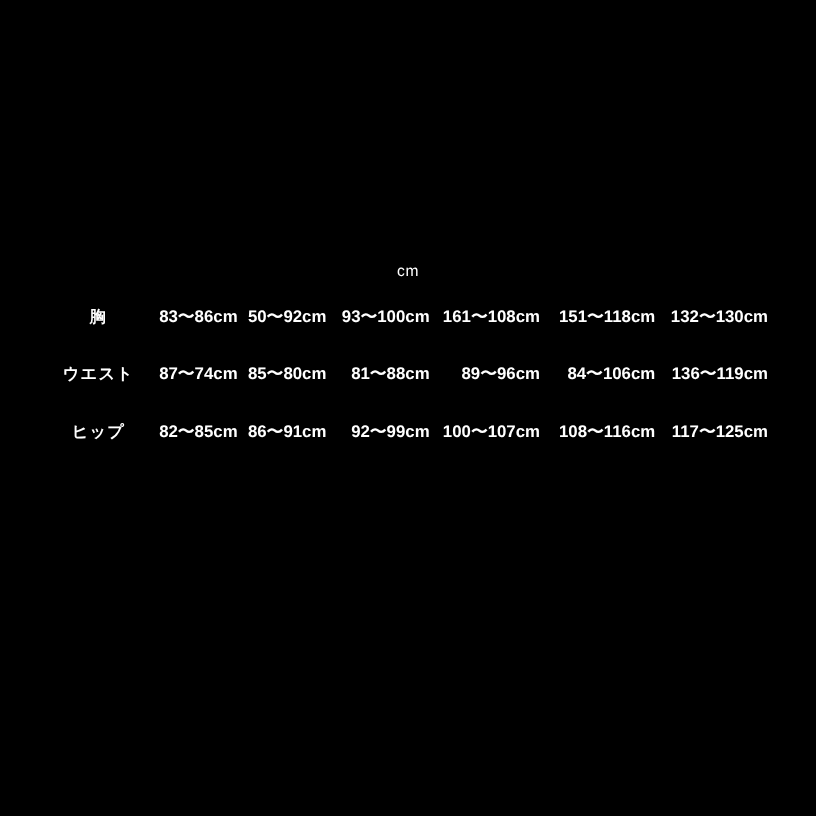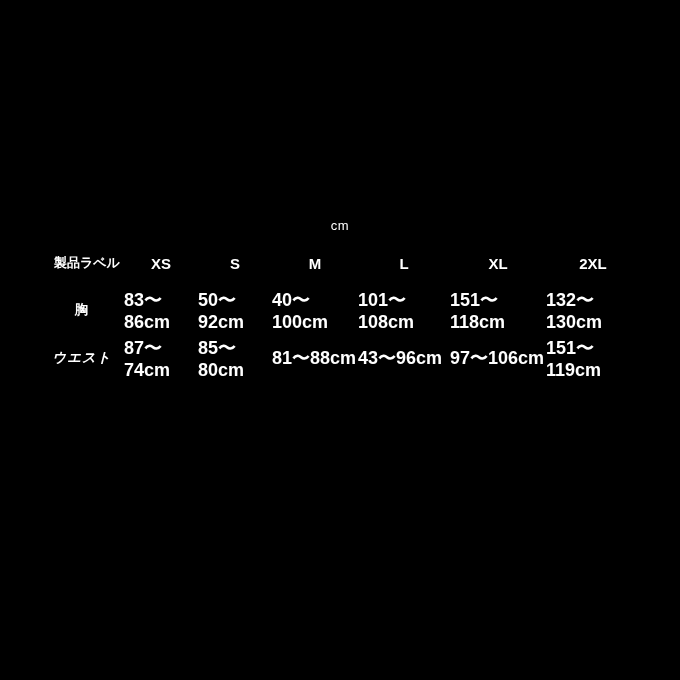--- a/index.html
+++ b/index.html
@@ -59,90 +59,89 @@
   }
   .hdr-row td.label-cell {
     font-size: 13px;
     text-align: left;
     padding-left: 14px;
     line-height: 1.25;
   }
   
   .body-row td {
     height: 48px;
-    font-size: 18px;
-    text-align: left;
+    font-size: 14px;
+    text-align: right;
     font-weight: bold;
   }
   .body-row td.row-head {
     font-size: 13.5px;
     text-align: center;
     letter-spacing: 1px;
   }
   
   .band {
     background: rgba(255,255,255,0.07);
   }
   
   .divider-col {
     border-left: 1px solid rgba(255,255,255,0.55);
   }
   
   .wrap-label {
     line-height: 1.2;
     display: block;
-    font-style: italic;
   }
 </style>
 </head>
 <body>
 
 <div class="page">
 
   <div class="unit-label">cm</div>
 
   <table class="size-table">
     <colgroup>
       <col style="width:84px">
       <col style="width:74px">
       <col style="width:74px">
       <col style="width:86px">
       <col style="width:92px">
       <col style="width:96px">
       <col style="width:94px">
     </colgroup>
     <tbody>
-      <tr class="hdr-row">
-        <td class="label-cell">製品ラベル</td>
-        <td class="divider-col band">XS</td>
-        <td>S</td>
-        <td class="band">M</td>
-        <td>L</td>
-        <td class="band">XL</td>
-        <td>2XL</td>
-      </tr>
 
       <tr class="body-row">
         <td class="row-head">胸</td>
         <td class="divider-col band">83〜86cm</td>
         <td>50〜92cm</td>
-        <td class="band">40〜100cm</td>
-        <td>101〜108cm</td>
+        <td class="band">93〜100cm</td>
+        <td>161〜108cm</td>
         <td class="band">151〜118cm</td>
         <td>132〜130cm</td>
       </tr>
 
       <tr class="body-row">
         <td class="row-head">
           <span class="wrap-label">ウエスト</span>
         </td>
         <td class="divider-col band">87〜74cm</td>
         <td>85〜80cm</td>
         <td class="band">81〜88cm</td>
-        <td>43〜96cm</td>
-        <td class="band">97〜106cm</td>
-        <td>151〜119cm</td>
+        <td>89〜96cm</td>
+        <td class="band">84〜106cm</td>
+        <td>136〜119cm</td>
       </tr>
 
+      <tr class="body-row">
+        <td class="row-head">ヒップ</td>
+        <td class="divider-col band">82〜85cm</td>
+        <td>86〜91cm</td>
+        <td class="band">92〜99cm</td>
+        <td>100〜107cm</td>
+        <td class="band">108〜116cm</td>
+        <td>117〜125cm</td>
+      </tr>
     </tbody>
   </table>
 
 </div>
 
 </body></html>

